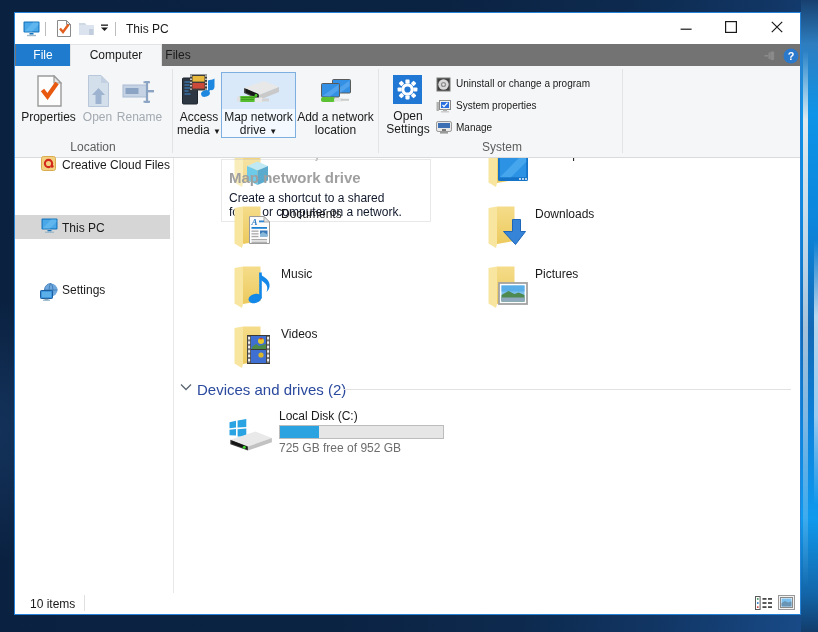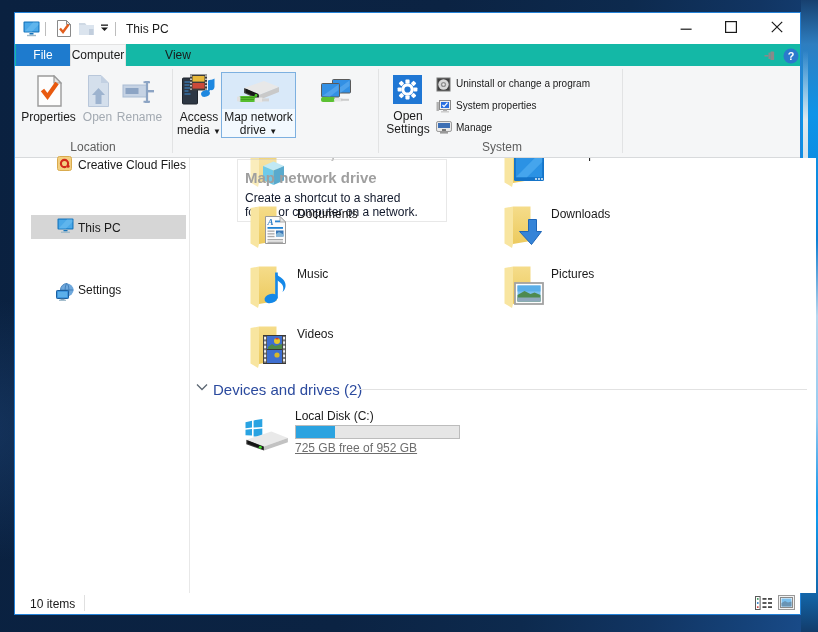--- a/index.html
+++ b/index.html
@@ -14,38 +14,38 @@
     linear-gradient(to bottom, rgba(225,245,255,0) 38%, rgba(225,245,255,.8) 50%, rgba(225,245,255,.65) 66%, rgba(225,245,255,0) 80%) no-repeat 13px 0 / 5px 632px,
     linear-gradient(to bottom, rgba(235,237,238,0) 8%, rgba(235,237,238,.95) 19%, rgba(230,233,235,.8) 42%, rgba(222,230,236,.55) 66%, rgba(222,230,236,0) 93%) no-repeat 2px 0 / 5px 632px,
     linear-gradient(to bottom, #17406f 0%, #2e7ec0 7%, #0e94e8 18%, #0c86dc 35%, #1268b4 52%, #0c83dc 68%, #0f9aee 82%, #1365a8 94%, #123c6b 100%);
 }
 #win {
   position:absolute; left:14px; top:12px; width:787px; height:603px;
   border:1px solid #2482d8; background:#fff;
 }
 .abs { position:absolute; }
 .t12 { font-size:12px; color:#1a1a1a; }
-.grey { color:#6d6d6d;text-decoration:underline; }
+.grey { color:#6d6d6d; }
 
 #titlebar { position:absolute; left:0; top:0; width:785px; height:31px; background:#fff; }
 .tsep { position:absolute; top:9px; width:1px; height:14px; background:#bdbdbd; }
 
-#tabrow { position:absolute; left:0; top:31px; width:785px; height:22px; background:#14b8a6; }
+#tabrow { position:absolute; left:0; top:31px; width:785px; height:22px; background:#737373; }
 #filetab { position:absolute; left:1px; top:0; width:54px; height:22px; background:#1e7bce; color:#fff; font-size:12px; text-align:center; line-height:22px; }
-#comptab { position:absolute; left:55px; top:0; width:56px; height:22px; background:#f5f6f7; border:1px solid #e3e3e3; border-bottom:none; color:#1a1a1a; font-size:12px; text-align:center; line-height:20px; }
+#comptab { position:absolute; left:55px; top:0; width:92px; height:22px; background:#f5f6f7; border:1px solid #e3e3e3; border-bottom:none; color:#1a1a1a; font-size:12px; text-align:center; line-height:20px; }
 #viewtab { position:absolute; left:135px; top:0; width:56px; height:22px; color:#1a1a1a; font-size:12px; text-align:center; line-height:22px; }
 
 #ribbon { position:absolute; left:0; top:53px; width:785px; height:92px; background:#f5f6f7; border-bottom:1px solid #d8dadc; }
 .rsep { position:absolute; top:3px; width:1px; height:84px; background:#e2e3e4; }
 .rlabel { position:absolute; top:74px; font-size:12px; color:#5d5d5d; text-align:center; }
 .rbtn-label { position:absolute; font-size:12px; color:#1a1a1a; text-align:center; line-height:12.5px; }
 .rbtn-label.dis { color:#a3aab2; }
 .small-item { position:absolute; font-size:10px; color:#1a1a1a; white-space:nowrap; }
 
-#main { position:absolute; left:16px; top:145px; width:785px; height:435px; background:#fff; }
+#main { position:absolute; left:0; top:145px; width:785px; height:435px; background:#fff; }
 #nav { position:absolute; left:0; top:0; width:159px; height:435px; background:#fff; border-right:1px solid #e8e8e8; }
 .navitem { position:absolute; left:0; width:159px; height:24px; font-size:12px; color:#1a1a1a; }
 .navitem .txt { position:absolute; left:48px; top:5px; }
 .navitem .ico { position:absolute; left:27px; top:3px; }
 #content { position:absolute; left:160px; top:0; width:625px; height:435px; background:#fff; overflow:hidden; }
 .tile-label { position:absolute; font-size:12px; color:#1a1a1a; }
 
 #statusbar { position:absolute; left:0; top:580px; width:785px; height:21px; background:#fff; }
 </style>
 </head>
@@ -88,21 +88,21 @@
     <svg class="abs" style="left:708px;top:6px" width="16" height="16" viewBox="0 0 16 16">
         <rect x="2.6" y="2.6" width="10.8" height="10.8" fill="none" stroke="#1a1a1a" stroke-width="1.2"></rect>
       </svg>
     <svg class="abs" style="left:754px;top:6px" width="16" height="16" viewBox="0 0 16 16">
         <path d="M2.8 2.8 L13.2 13.2 M13.2 2.8 L2.8 13.2" stroke="#1a1a1a" stroke-width="1.2"></path>
       </svg>
   </div>
   <div id="tabrow">
     <div id="filetab">File</div>
     <div id="comptab">Computer</div>
-    <div id="viewtab">View</div>
+    <div id="viewtab">Files</div>
 
     <svg class="abs" style="left:749px;top:6px" width="12" height="12" viewBox="0 0 12 12">
       <rect x="0.5" y="5" width="4" height="1.6" fill="#8a8a8a"></rect>
       <rect x="4.5" y="2.6" width="2" height="6.4" fill="#8a8a8a"></rect>
       <rect x="6.5" y="1.6" width="3.6" height="8.4" rx="0.6" fill="#8a8a8a"></rect>
     </svg>
 
     <svg class="abs" style="left:768px;top:4px" width="16" height="16" viewBox="0 0 17 17">
       <circle cx="8.5" cy="8.5" r="8" fill="#2b79cc"></circle>
       <text x="8.5" y="12.6" font-size="11.5" font-weight="bold" fill="#fff" text-anchor="middle" font-family="Liberation Sans, sans-serif">?</text>
@@ -163,20 +163,21 @@
     <div class="rbtn-label" style="left:207px;top:45px;width:73px">Map network<br>drive <span style="font-size:8px">▼</span></div>
     <svg class="abs" style="left:306px;top:13px" width="30" height="28" viewBox="0 0 30 28">
       <rect x="11.5" y="0.5" width="18" height="13.5" rx="1" fill="#3390e4" stroke="#5a5a5a"></rect>
       <path d="M12.5 13 L28.5 1.5 L28.5 7 L20 13.5 Z" fill="#55a6ec" opacity=".85"></path>
       <rect x="0.5" y="4.5" width="18" height="13.5" rx="1" fill="#3390e4" stroke="#5a5a5a"></rect>
       <path d="M1.5 17 L17.5 5.5 L17.5 11 L9 17.5 Z" fill="#55a6ec" opacity=".85"></path>
       <rect x="0" y="18" width="14" height="5" rx="2" fill="#5cc133"></rect>
       <rect x="13" y="19" width="9" height="3.6" rx="1.6" fill="#e4e4e4"></rect>
       <rect x="20" y="19.8" width="8" height="2" fill="#cccccc"></rect>
     </svg>
+    <div class="rbtn-label" style="left:277px;top:45px;width:87px">Add a network<br>location</div>
     <div class="rsep" style="left:363px"></div>
 
     <svg class="abs" style="left:378px;top:9px" width="29" height="29" viewBox="0 0 29 29">
       <rect width="29" height="29" fill="#2077d4"></rect>
       <g fill="#fff">
         <circle cx="14.5" cy="14.5" r="6.2"></circle>
         <g id="teeth">
           <rect x="12.4" y="4.6" width="4.2" height="4" rx="0.8"></rect>
           <rect x="12.4" y="20.4" width="4.2" height="4" rx="0.8"></rect>
           <rect x="4.6" y="12.4" width="4" height="4.2" rx="0.8"></rect>

